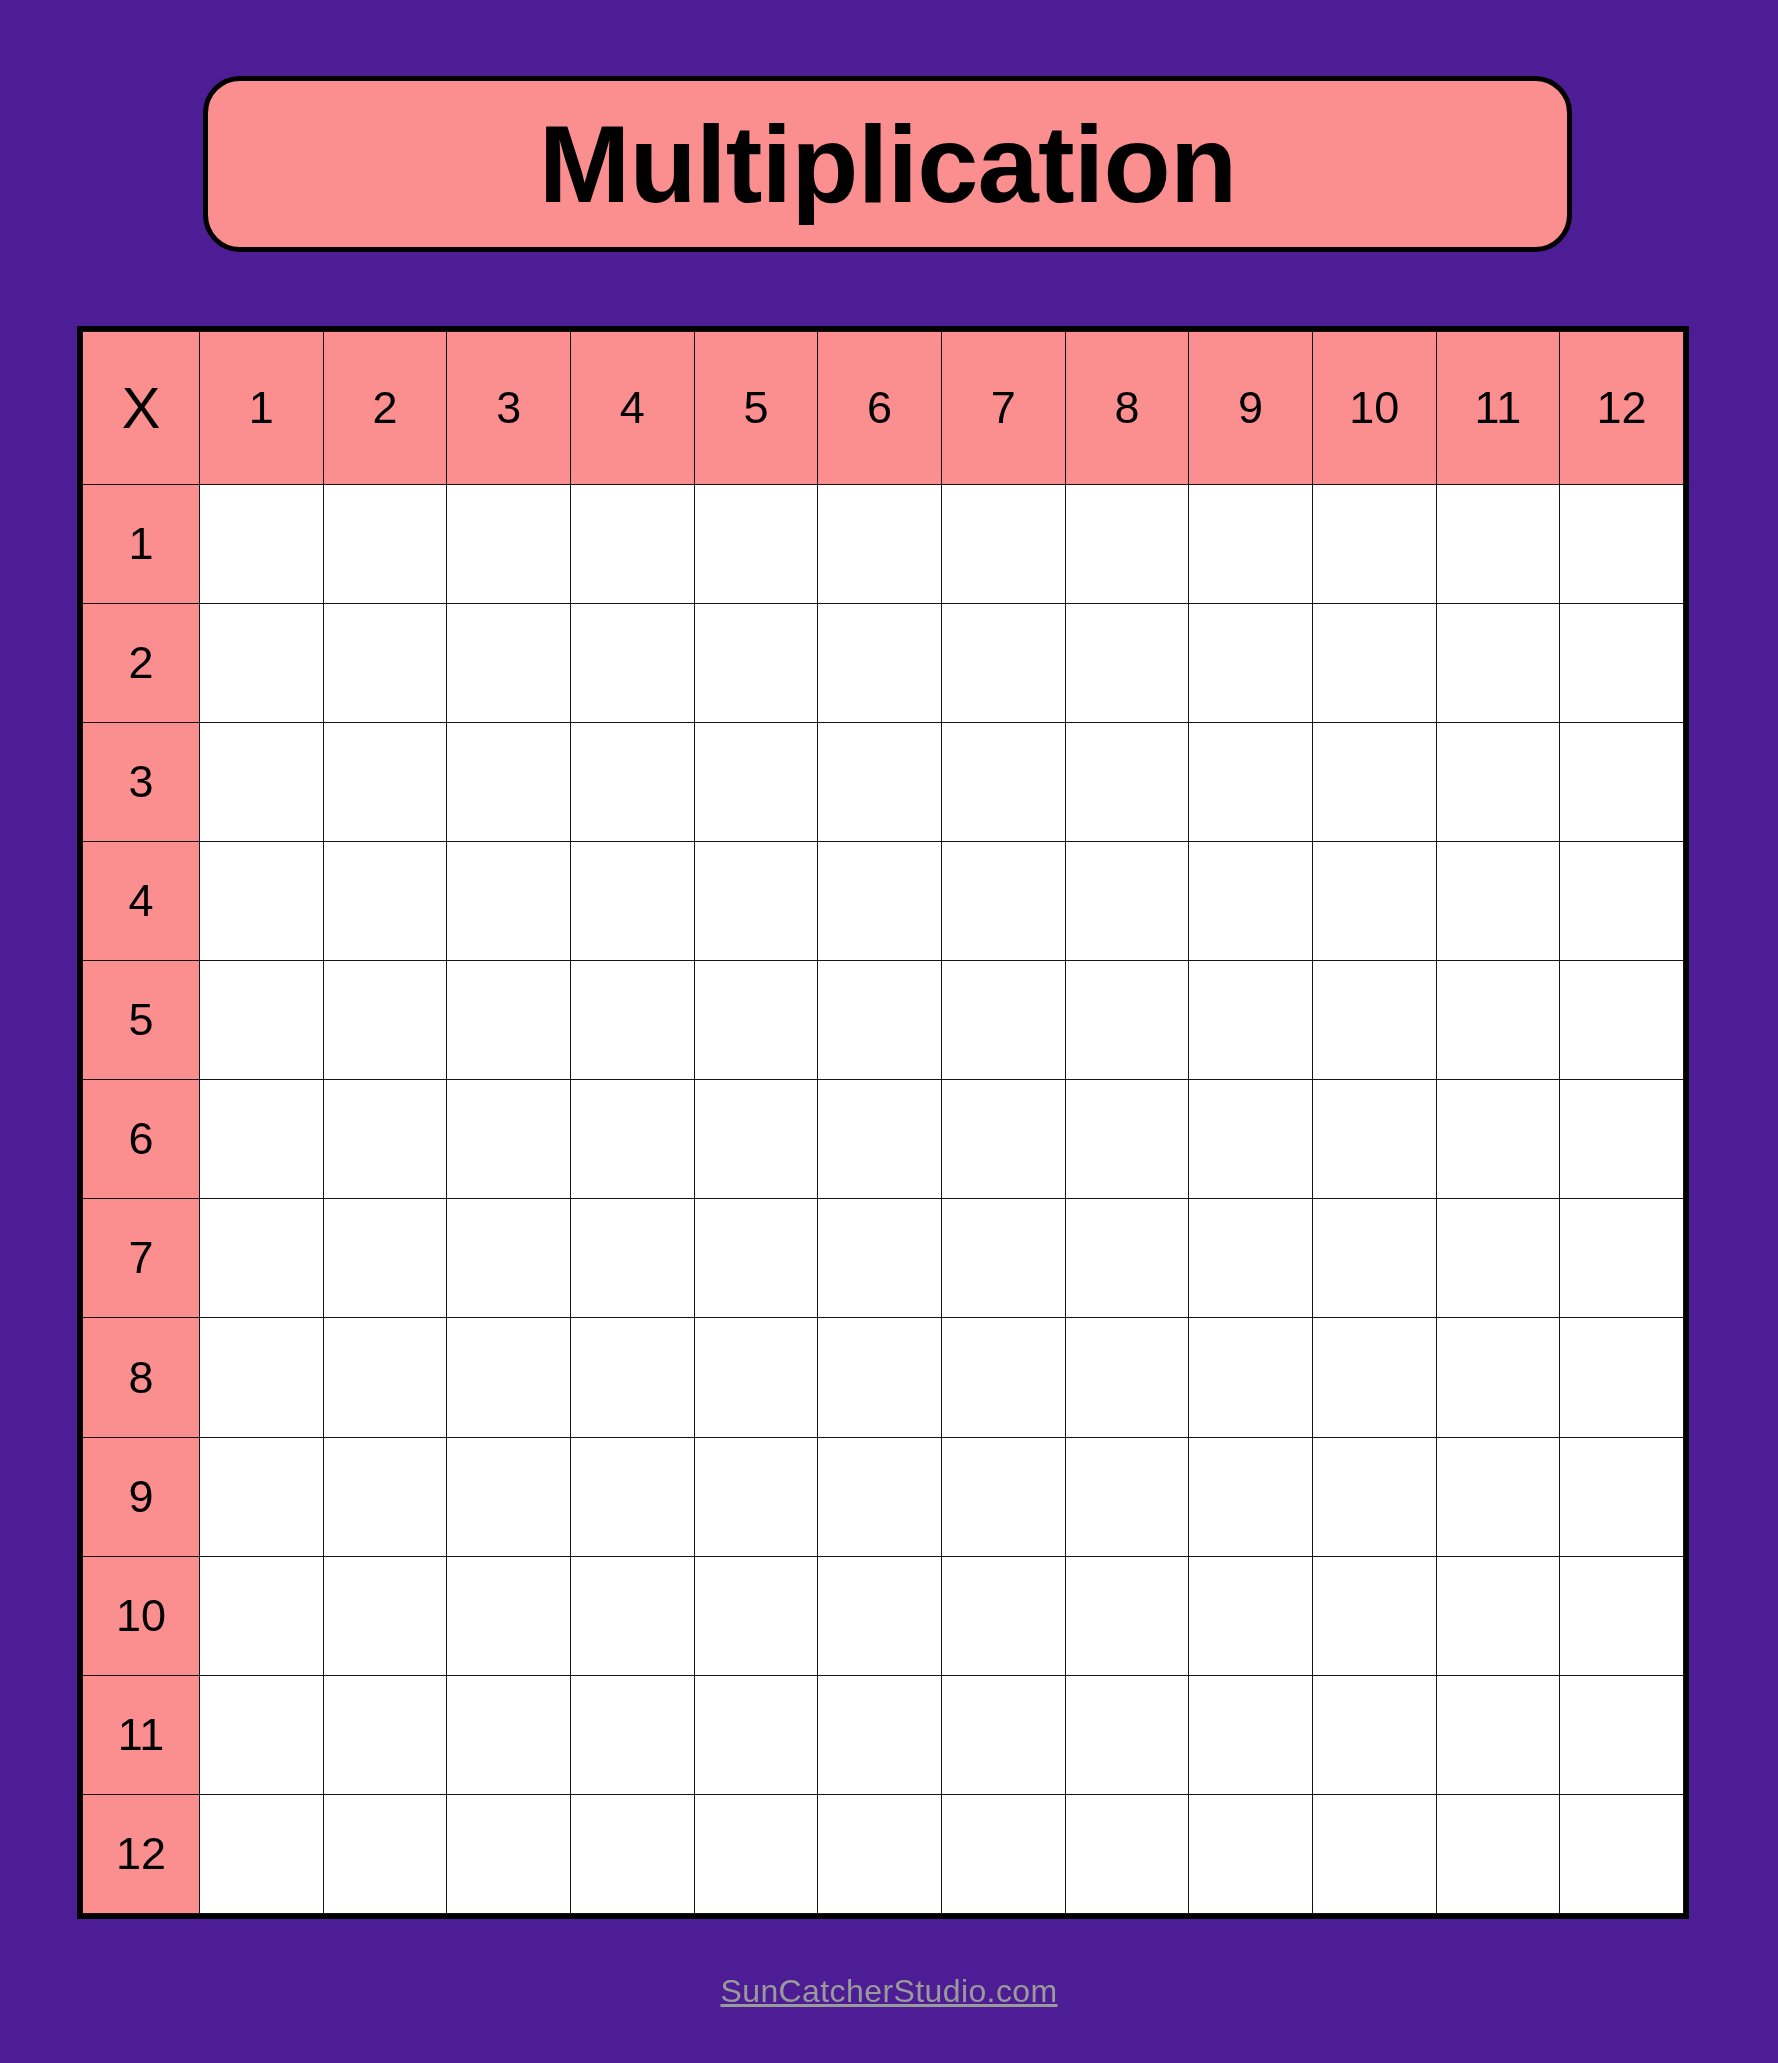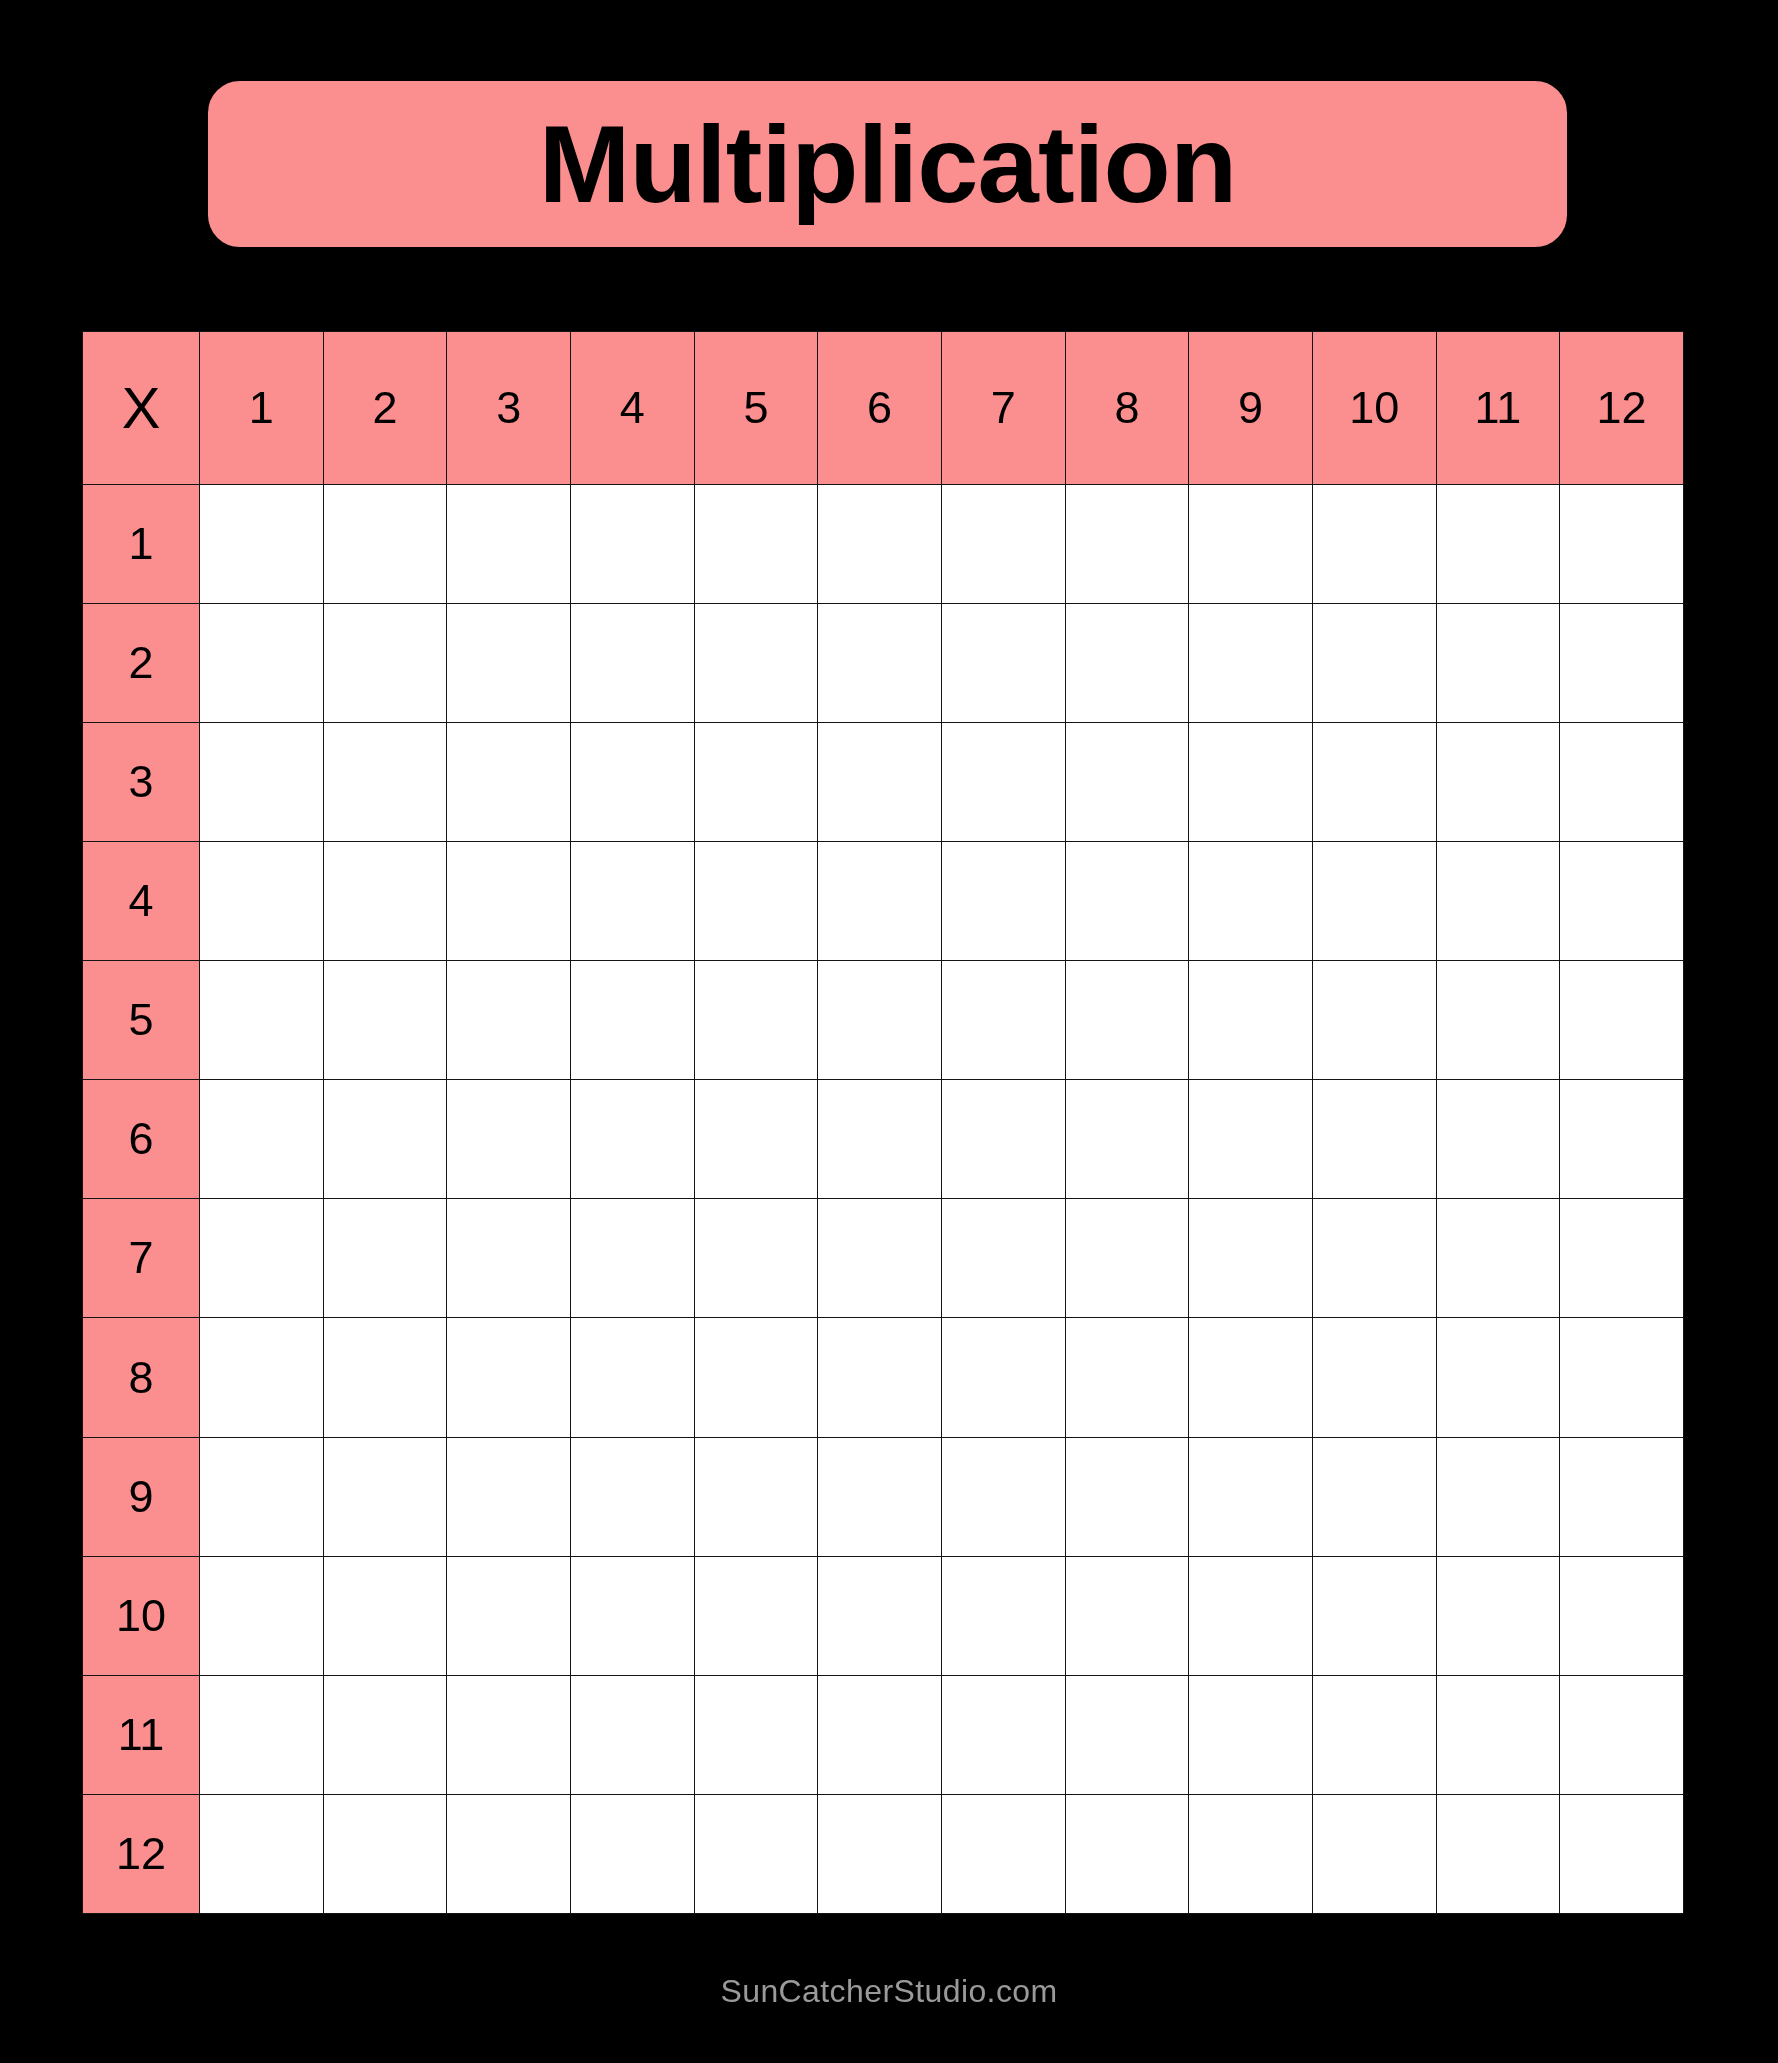--- a/index.html
+++ b/index.html
@@ -13,21 +13,21 @@
     font-family: "Liberation Sans", sans-serif;
     position: relative;
     overflow: hidden;
   }
 
   .page {
     position: absolute;
     left: 0; top: 0;
     width: 1778px;
     height: 2064px;
-    background: #000000;
+    background: #4c1d95;
   }
 
   
   .title-wrap {
     position: absolute;
     left: 203px;
     top: 76px;
     width: 1369px;
     height: 176px;
   }
@@ -99,20 +99,21 @@
   
   .footer {
     position: absolute;
     left: 0;
     top: 1973px;
     width: 1778px;
     text-align: center;
     font-size: 32px;
     color: #9a9a9a;
     letter-spacing: 0.4px;
+    text-decoration: underline;
   }
 </style>
 </head>
 <body>
 
 <div class="page">
 
   <div class="title-wrap">
     <div class="title-banner">
       <span class="title-text">Multiplication</span>

